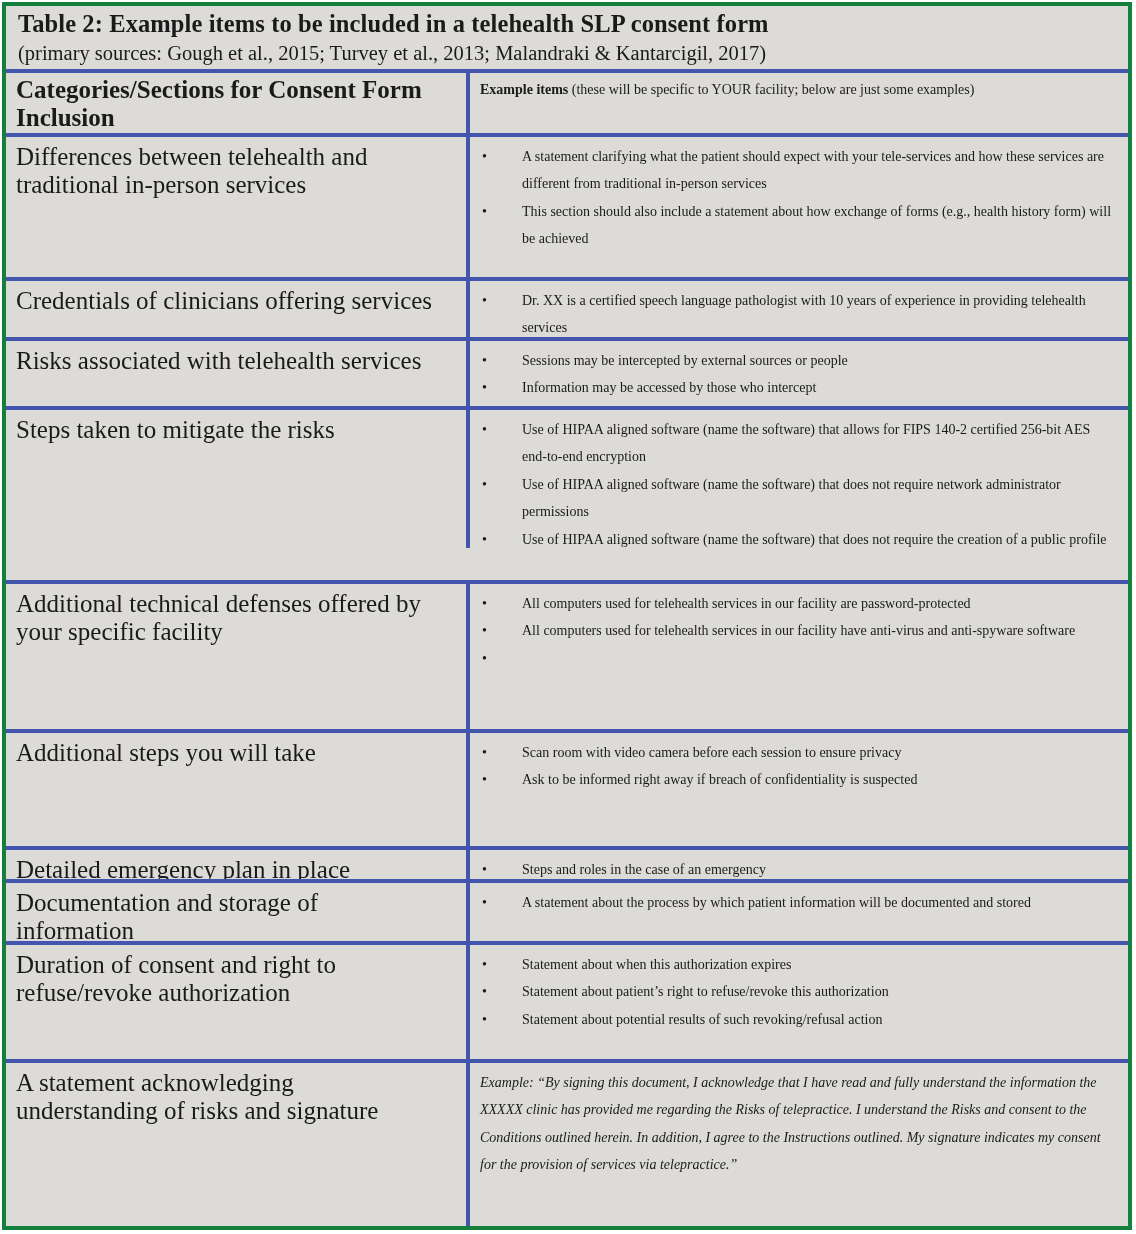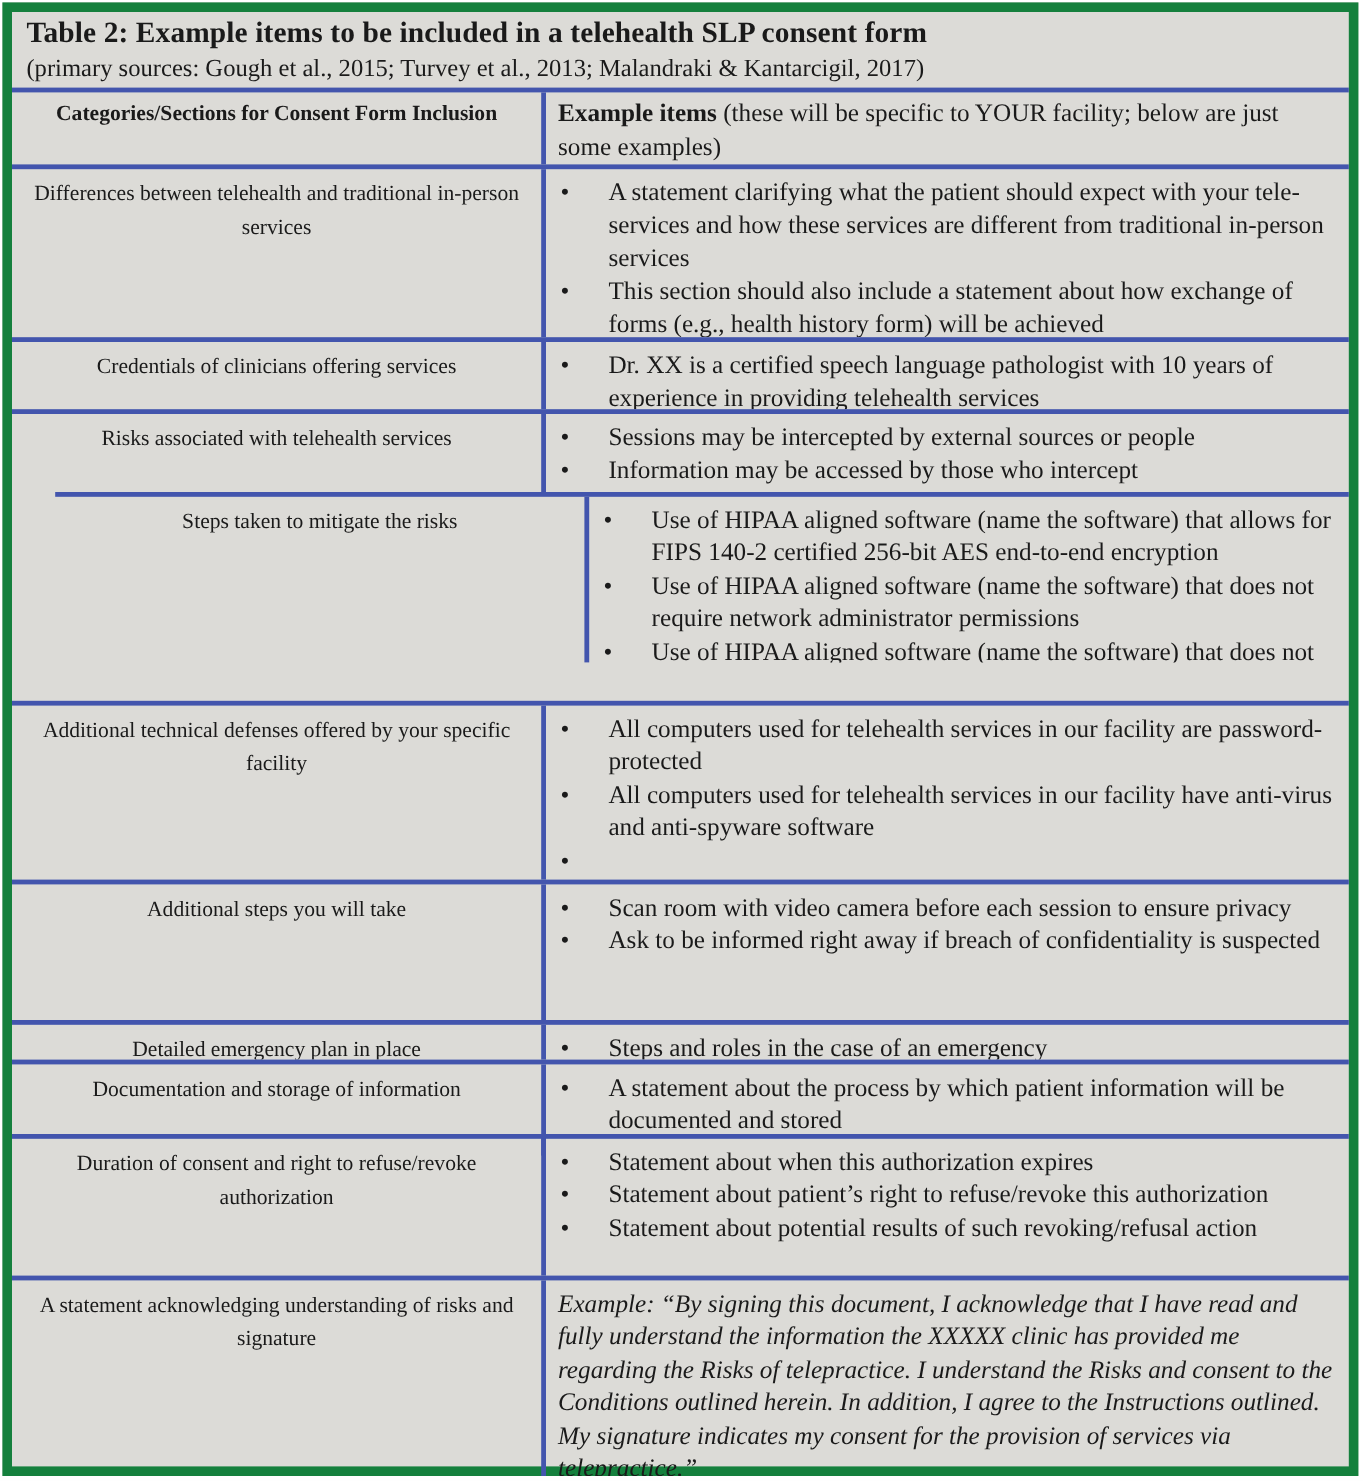--- a/index.html
+++ b/index.html
@@ -1,28 +1,28 @@
 <!DOCTYPE html>
 <html><head>
 <meta charset="utf-8">
 <style>
   html, body { margin: 0; padding: 0; background: #ffffff; }
   body { width: 1136px; height: 1234px; position: relative; overflow: hidden;
          font-family: "Liberation Serif", "DejaVu Serif", serif; color: #1a1a1a; }
   .tbl { position: absolute; left: 2px; top: 2px; width: 1130px; height: 1228px;
-         background: #dcdbd7; box-sizing: border-box; border: 8px solid #15803d; }
+         background: #dcdbd7; box-sizing: border-box; border: 4px solid #15803d; }
   .caption { position: absolute; left: 0; top: 0; right: 0; height: 63px;
              border-bottom: 4px solid #4355ad; box-sizing: content-box; }
   .caption .title { position: absolute; left: 12px; top: 4px; font-size: 24.5px; font-weight: bold; letter-spacing: 0.1px; white-space: nowrap; }
   .caption .sub { position: absolute; left: 12px; top: 36px; font-size: 20.5px; white-space: nowrap; }
   .row { position: absolute; left: 0; right: 0; box-sizing: border-box; }
   .row.bt { border-top: 4px solid #4355ad; }
   .cell { position: absolute; top: 0; bottom: 0; box-sizing: border-box; overflow: hidden; }
-  .c1 { left: 0; width: 441px; padding: 6px 10px 0 10px; font-size: 18px; line-height: 28px; text-align: center; }
-  .c2 { left: 441px; right: 0; border-left: 4px solid #4355ad; padding: 6px 10px 0 10px; font-size: 21px; line-height: 27.4px; }
+  .c1 { left: 0; width: 441px; padding: 6px 10px 0 10px; font-size: 25px; line-height: 28px; }
+  .c2 { left: 460px; right: 0; border-left: 4px solid #4355ad; padding: 6px 10px 0 10px; font-size: 14px; line-height: 27.4px; }
   .hdr .c1, .hdr .c2 { line-height: 28px; padding-top: 3px; }
   .b { font-weight: bold; }
   ul { list-style: none; margin: 0; padding: 0; }
   li { position: relative; padding-left: 42px; }
   li .bul { position: absolute; left: 2px; top: 0; }
   .ital { font-style: italic; line-height: 27.4px; }
 </style>
 </head>
 <body>
 
@@ -57,21 +57,21 @@
       </div>
       <div class="row bt" style="top: 331px; height: 69px;">
         <div class="cell c1">Risks associated with telehealth services</div>
         <div class="cell c2">
           <ul>
             <li><span class="bul">•</span><span>Sessions may be intercepted by external sources or people</span></li>
             <li><span class="bul">•</span><span>Information may be accessed by those who intercept</span></li>
           </ul>
         </div>
       </div>
-      <div class="row bt" style="top: 400px; height: 142px; margin-left: 36px;">
+      <div class="row bt" style="top: 400px; height: 142px;">
         <div class="cell c1">Steps taken to mitigate the risks</div>
         <div class="cell c2">
           <ul>
             <li><span class="bul">•</span><span>Use of HIPAA aligned software (name the software) that allows for FIPS 140-2 certified 256-bit AES end-to-end encryption</span></li>
             <li><span class="bul">•</span><span>Use of HIPAA aligned software (name the software) that does not require network administrator permissions</span></li>
             <li><span class="bul">•</span><span>Use of HIPAA aligned software (name the software) that does not require the creation of a public profile by the user</span></li>
           </ul>
         </div>
       </div>
       <div class="row bt" style="top: 574px; height: 149px;">

